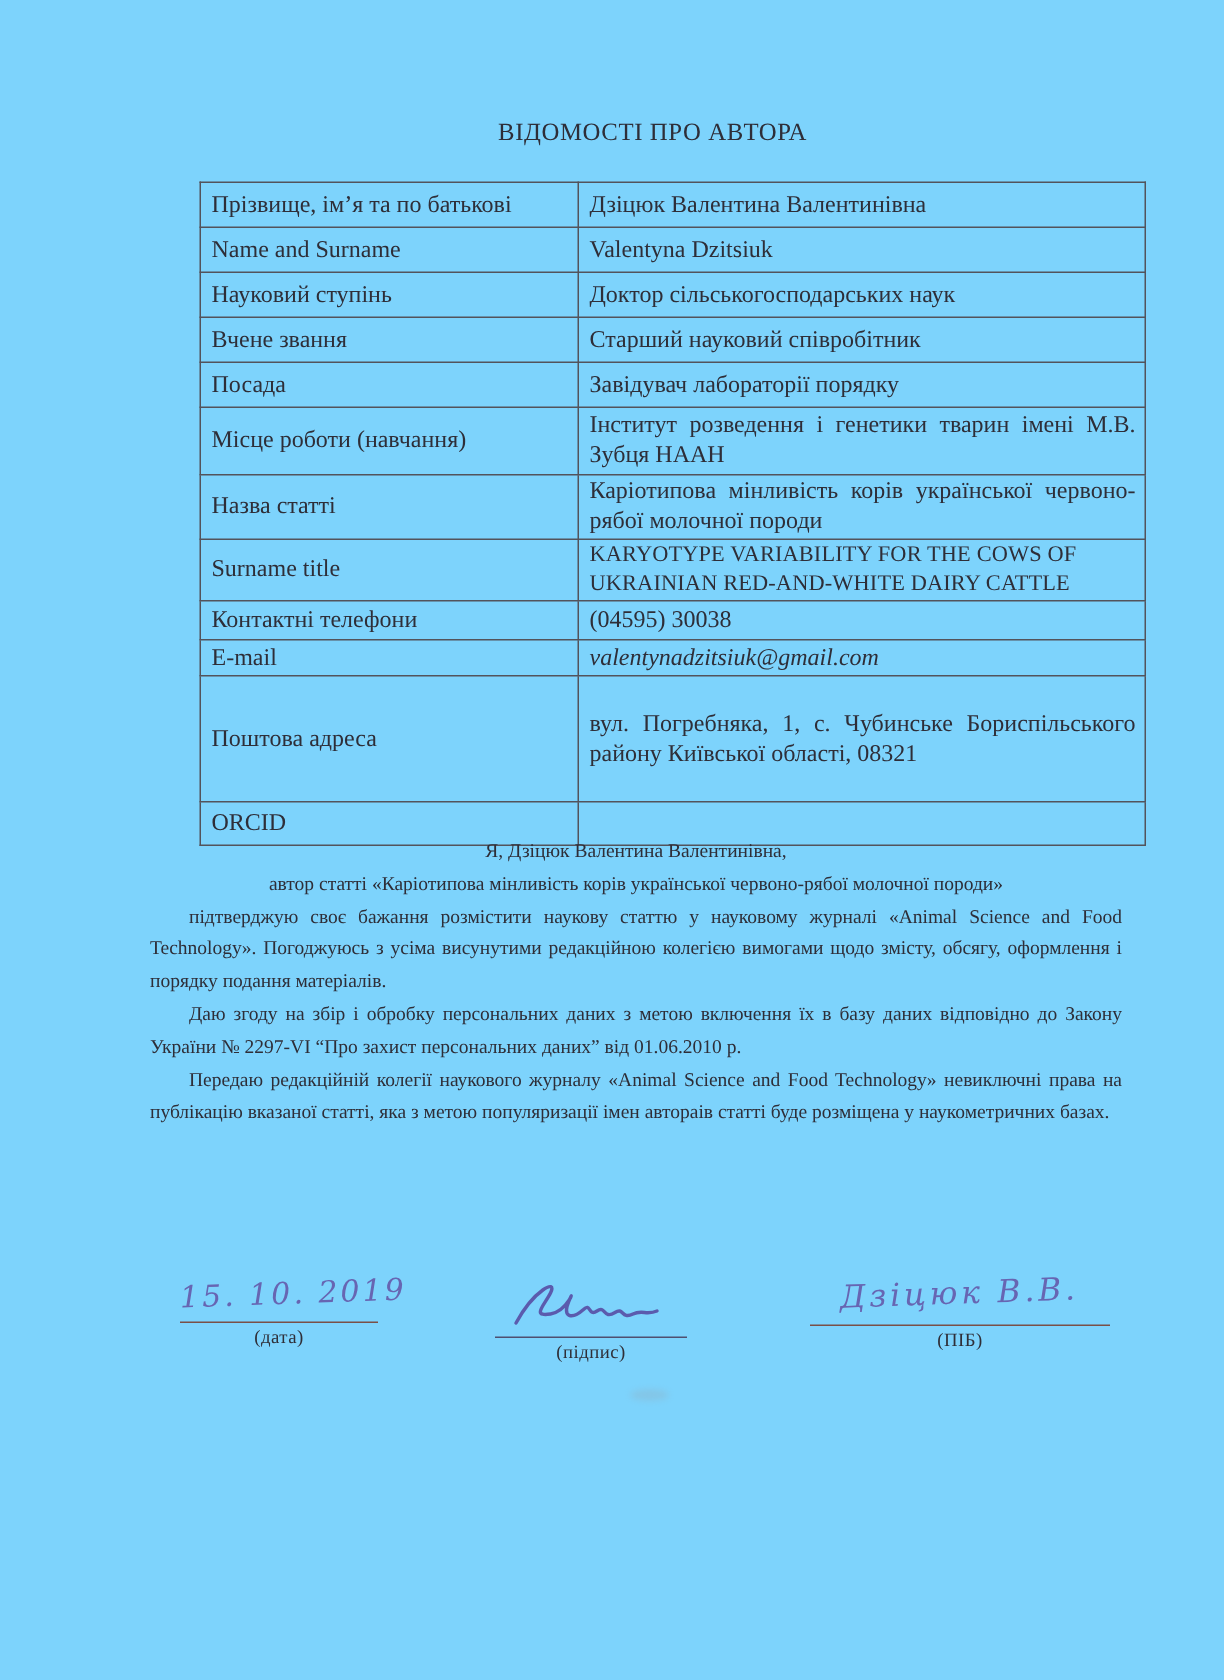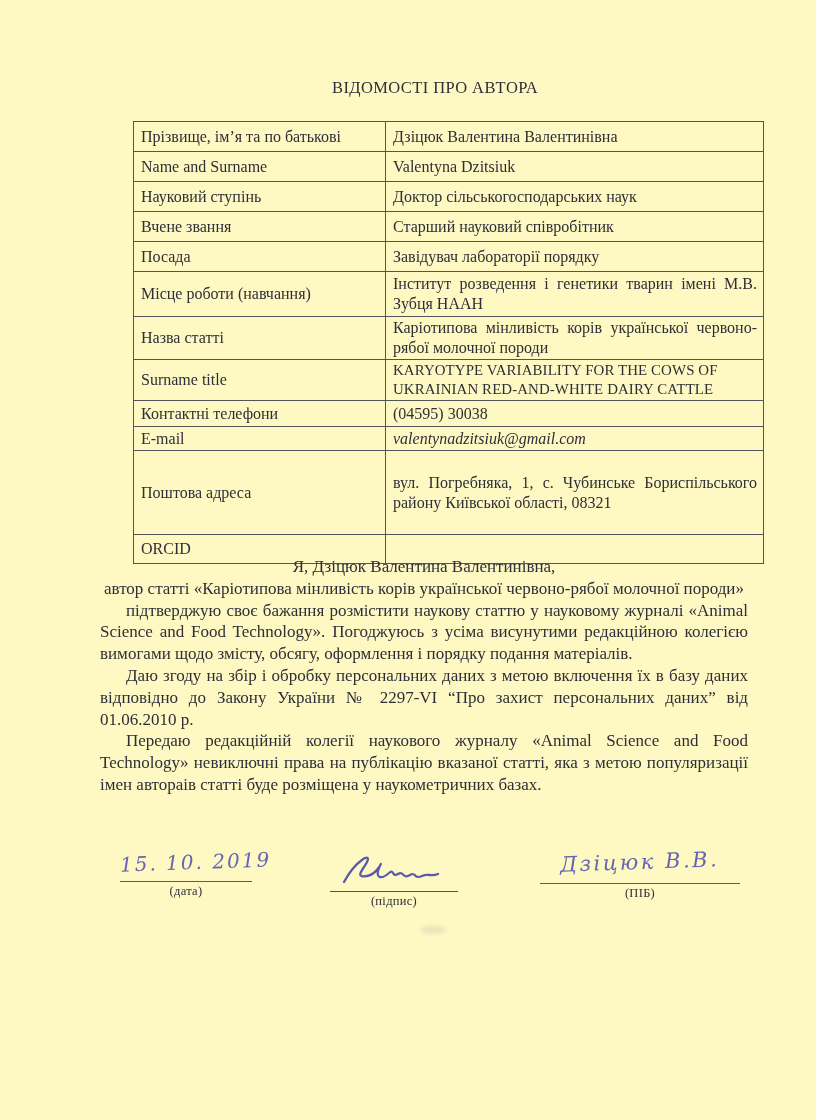--- a/index.html
+++ b/index.html
@@ -4,21 +4,21 @@
 <style>
   html,body{margin:0;padding:0;}
   body{
     width:816px;height:1120px;
     background:#ffffff;
     font-family:"Liberation Serif", serif;
     color:#31313b;
     position:relative;
     overflow:hidden;
   }
-  .page{position:absolute;inset:0;background:#fef9c3;}
+  .page{position:absolute;inset:0;background:#7dd3fc;}
 
   .doc-title{
     position:absolute;top:78px;left:100px;width:670px;
     text-align:center;font-size:16.5px;letter-spacing:.4px;
     color:#2e2e38;
   }
 
   table.info-table{
     position:absolute;top:121px;left:133px;
     width:630px;border-collapse:collapse;
@@ -36,21 +36,21 @@
   .col-value{width:378px;}
   tr.h30{height:30px;margin-left:24px;} tr.h45{height:45px;} tr.h43{height:43px;}
   tr.h38{height:38px;} tr.h26{height:26px;margin-top:39px;} tr.h24{height:24px;}
   tr.h67{height:84px;font-family:Liberation Serif, serif;} tr.h29{height:29px;}
   td.just{text-align:justify;text-align-last:left;line-height:20px;}
   td.article{font-size:14.9px;line-height:19px;letter-spacing:.1px;}
   td.email{font-style:italic;}
 
   .statement{
     position:absolute;top:556px;left:100px;width:648px;
-    font-size:17px;line-height:21.8px;color:#2e2e38;
+    font-size:13px;line-height:21.8px;color:#2e2e38;
   }
   .statement .centered{text-align:center;margin:0;}
   .statement p.just{
     text-align:justify;text-align-last:left;
     text-indent:26px;margin:0;
   }
 
   .sig-row{position:absolute;top:850px;left:0;width:816px;height:80px;}
   .sig-group{position:absolute;text-align:center;}
   .sig-date{left:120px;width:132px;}

